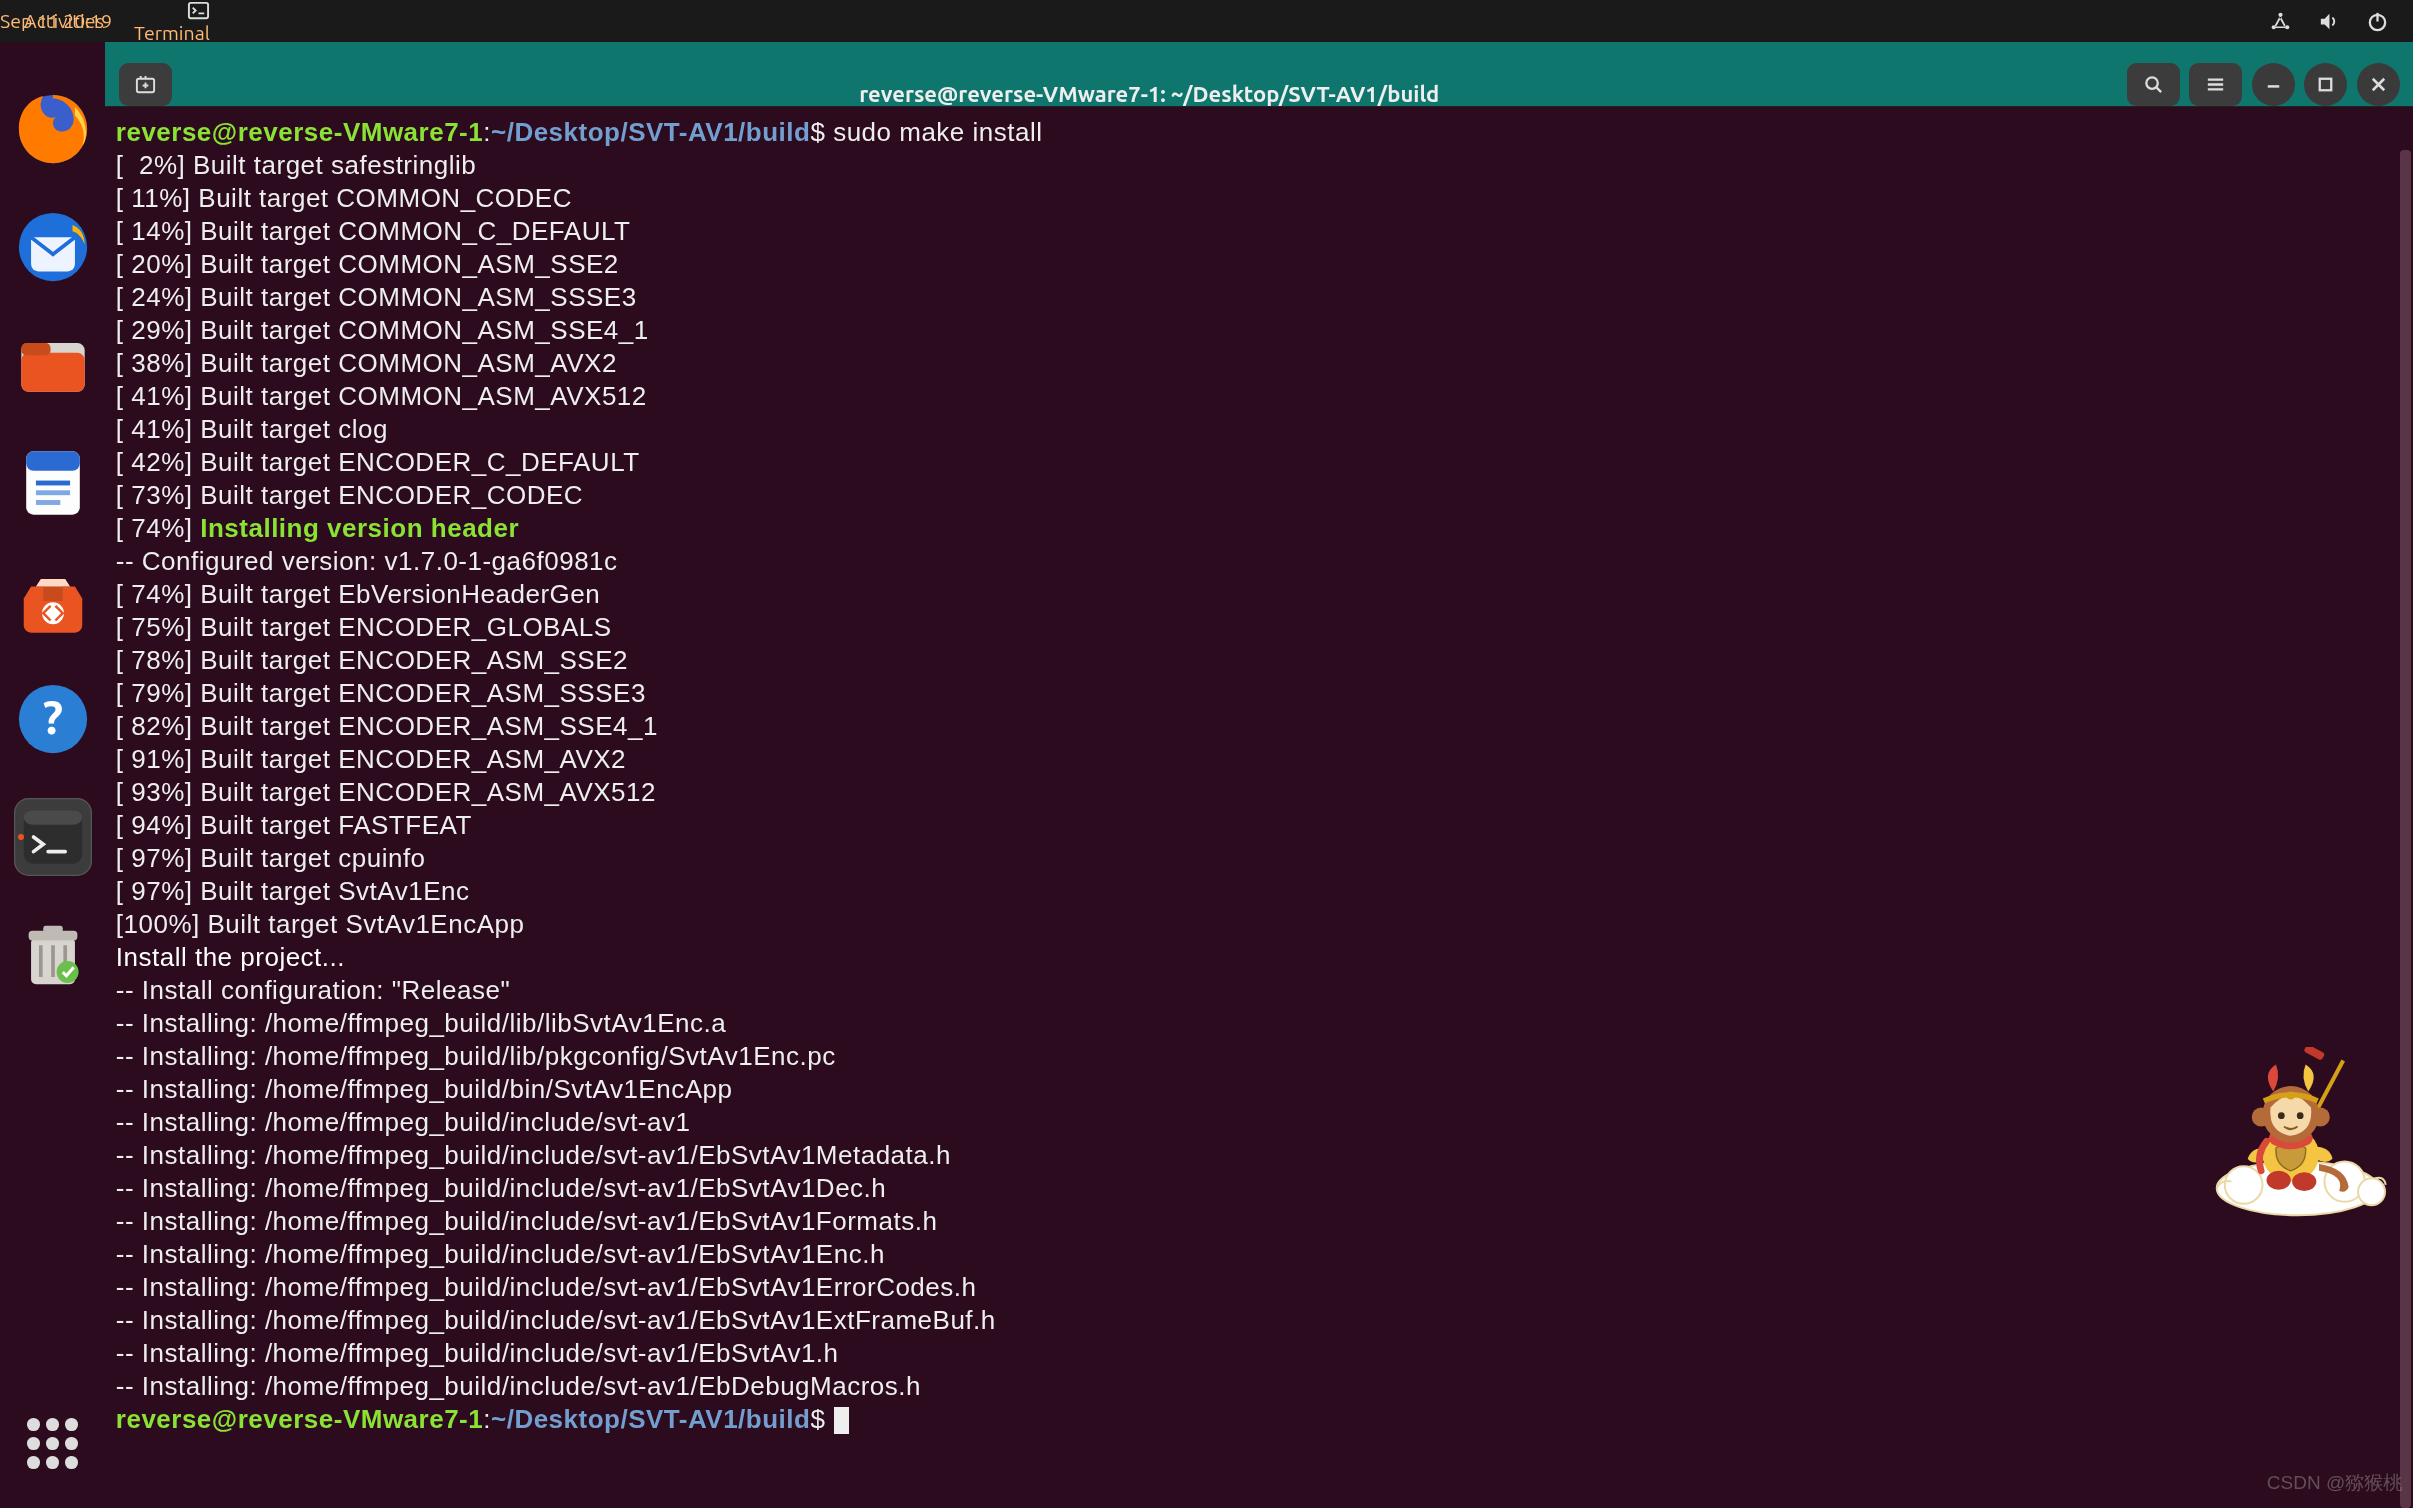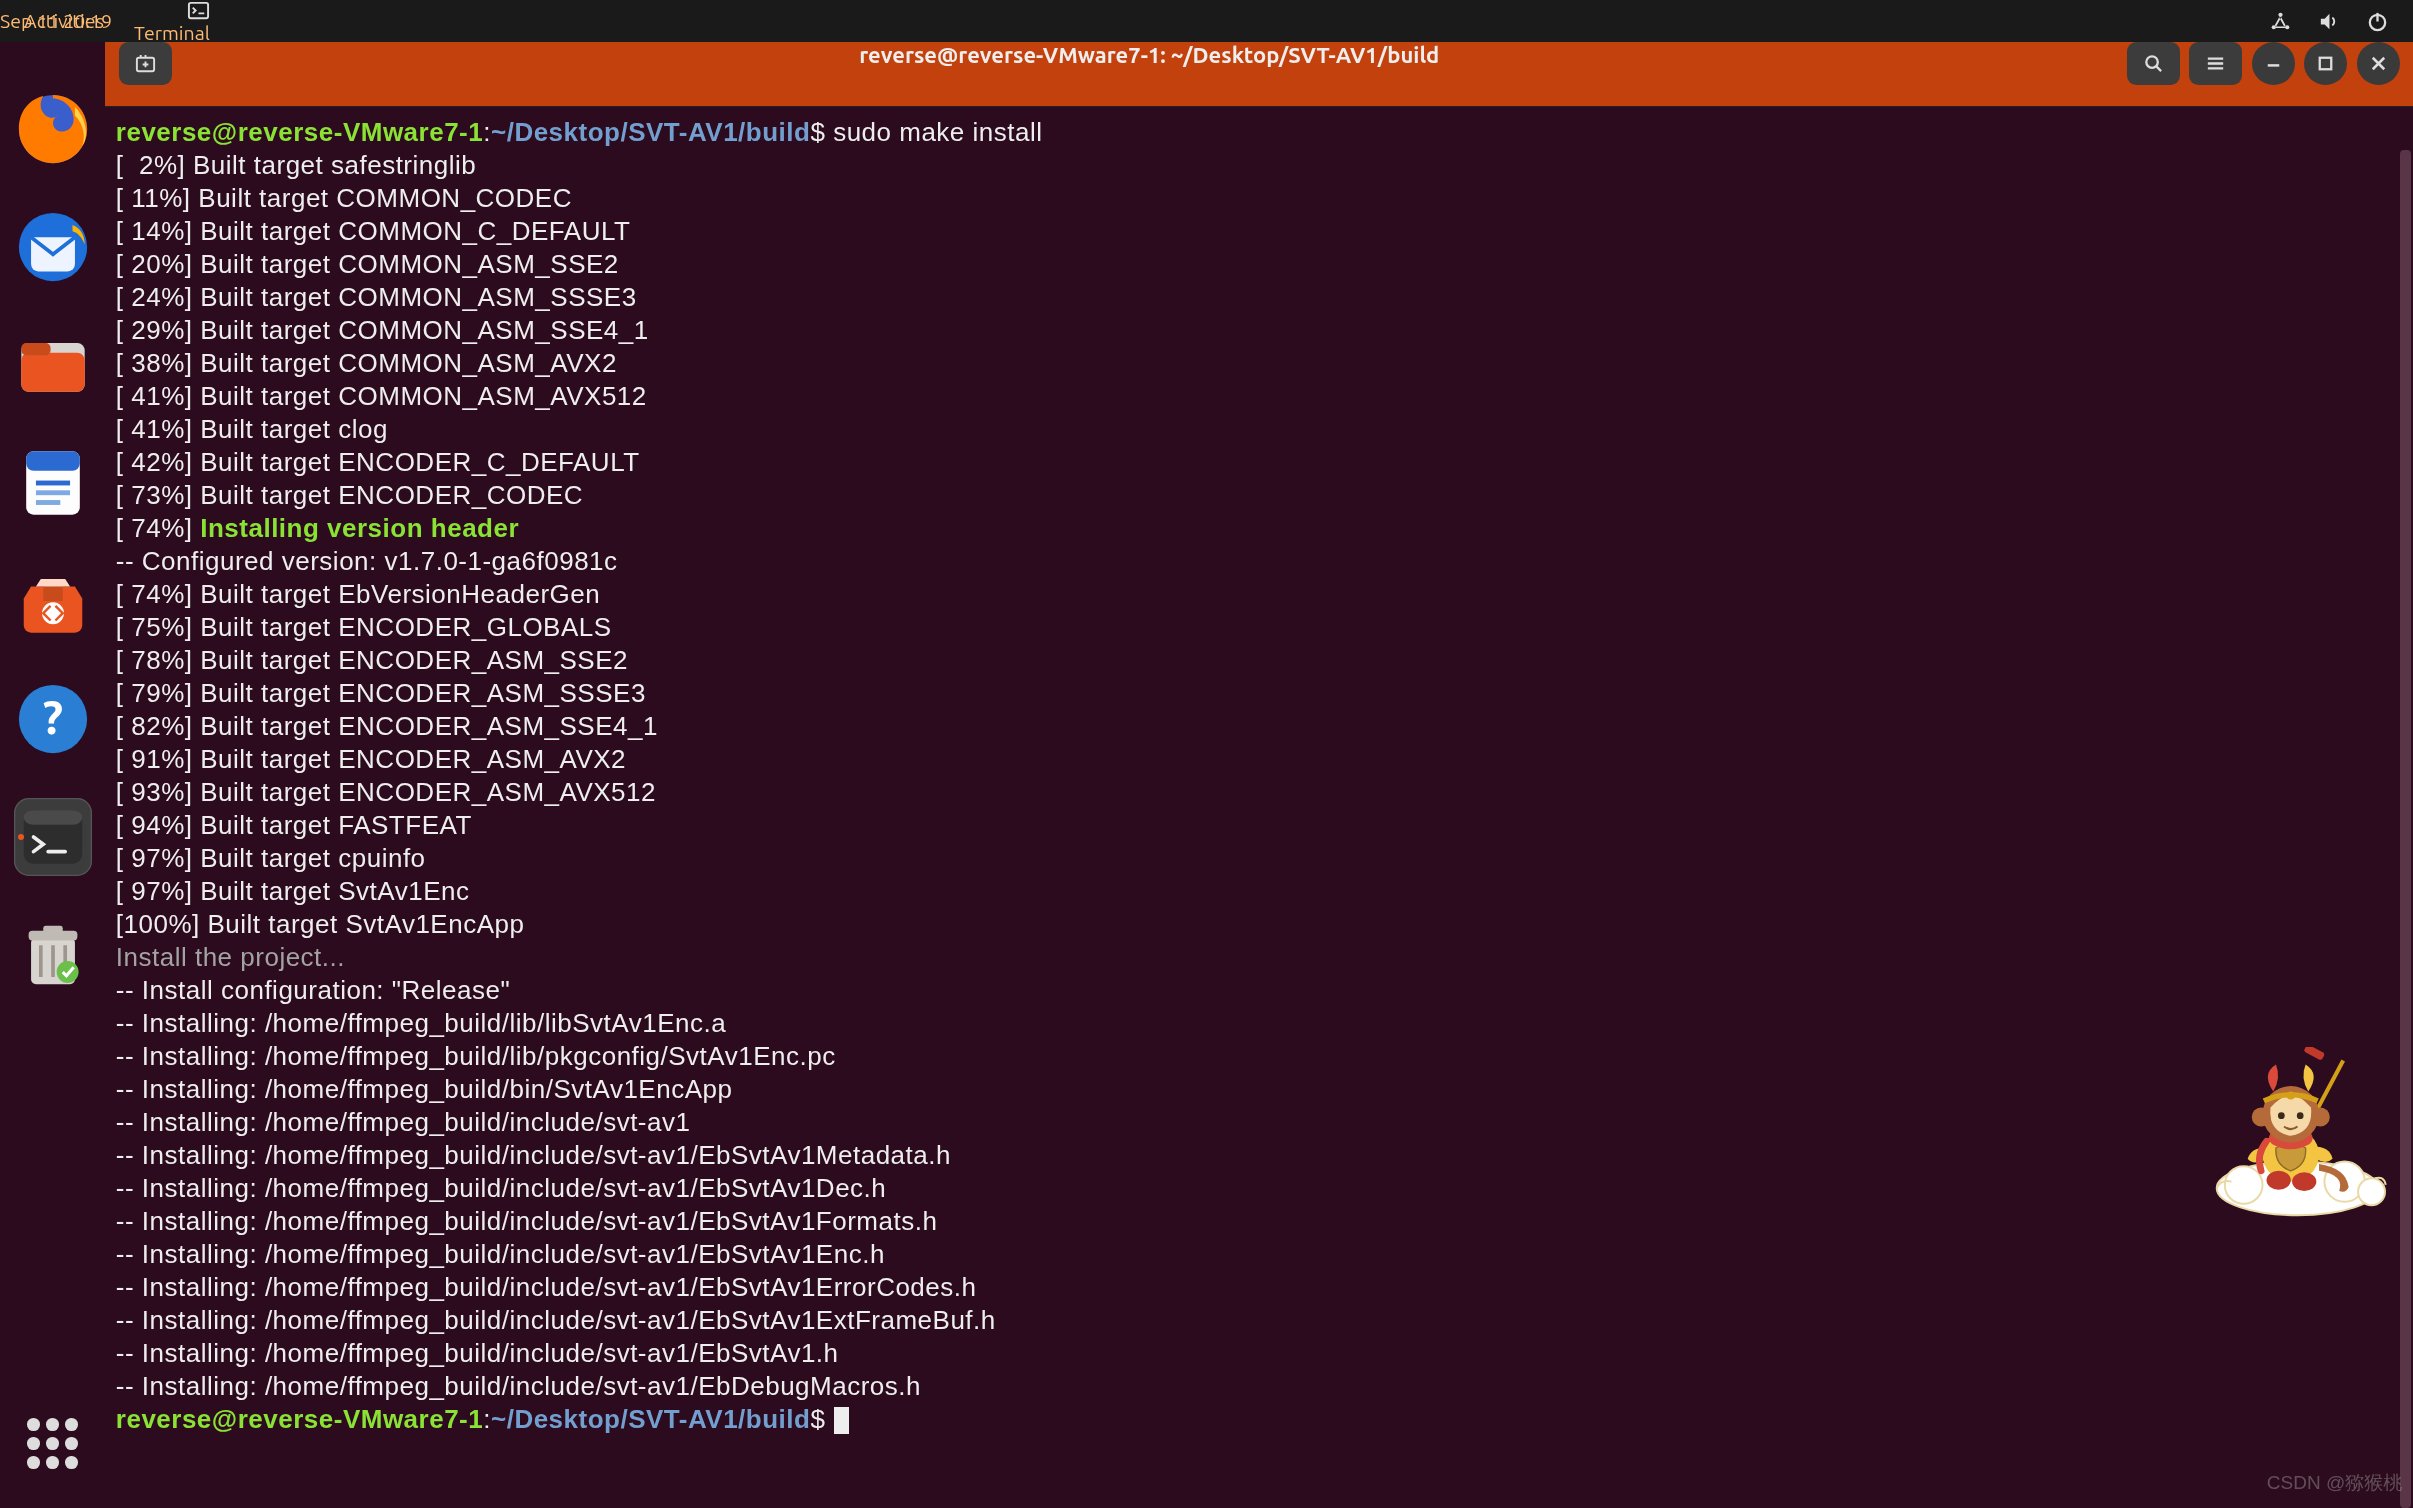--- a/index.html
+++ b/index.html
@@ -69,22 +69,22 @@
 
   
   .window {
     position: absolute;
     left: 105px; right: 0; top: 42px; bottom: 0;
     background: #2b0b1d;
     display: flex; flex-direction: column;
   }
   .titlebar {
     height: 65px;
-    background: #c2410c;
-    display: flex; align-items: flex-start;
+    background: #0f766e;
+    display: flex; align-items: flex-end;
     padding: 0 13.5px;
     gap: 14px;
     border-bottom: 0.7px solid #222;
   }
   .tb-btn {
     width: 53px; height: 43px;
     background: #3c3c3c; border-radius: 9.4px;
     display: flex; align-items: center; justify-content: center;
   }
   .tb-btn.circle { width: 43px; height: 43px; border-radius: 50%; background: #3a3a3a; }
@@ -105,21 +105,21 @@
     white-space: pre;
     color: #eeeeee;
     overflow: hidden;
     position: relative;
   }
   .terminal::-webkit-scrollbar { width: 12px; }
   .prompt-user { color: #8ae234; font-weight: bold; }
   .prompt-path { color: #729fcf; font-weight: bold; }
   .prompt-dollar { color: #eeeeee; }
   .green-msg { color: #8ae234; font-weight: bold; }
-  .cyan-msg { color: #a3a3a3; }
+  .cyan-msg { color: #ffffff; }
   .cursor {
     display: inline-block; width: 15px; height: 27px;
     background: #eeeeee; vertical-align: text-bottom;
     margin-left: 1.3px;
   }
 
   
   .scrollbar {
     position: absolute; right: 0; top: 108px; bottom: 0; width: 15px;
     background: #2b0b1d;

